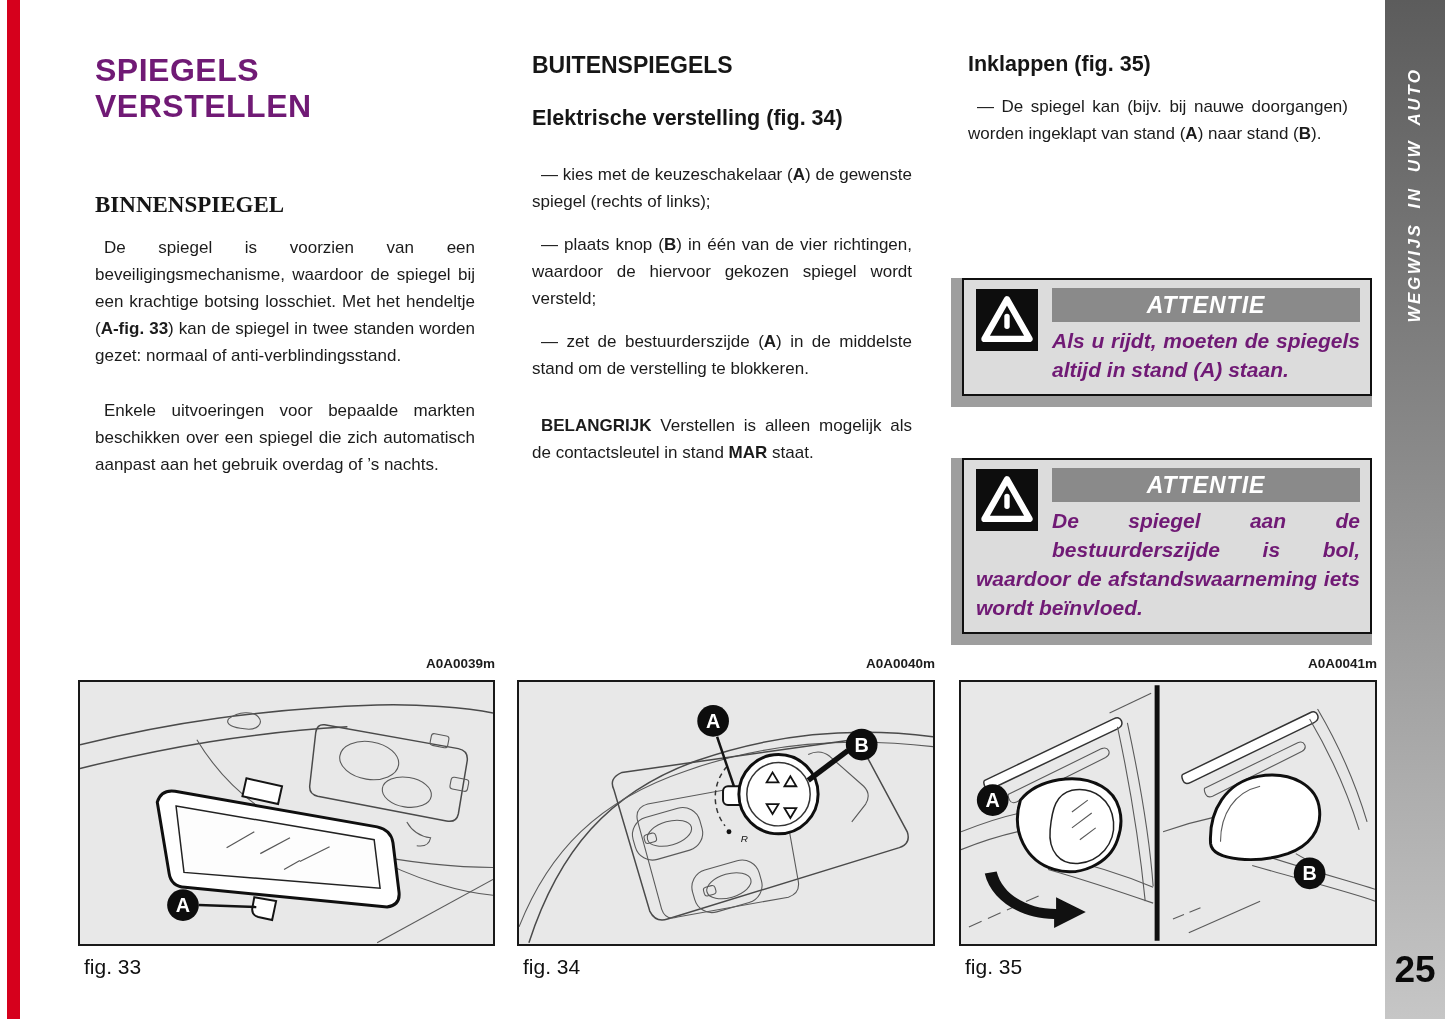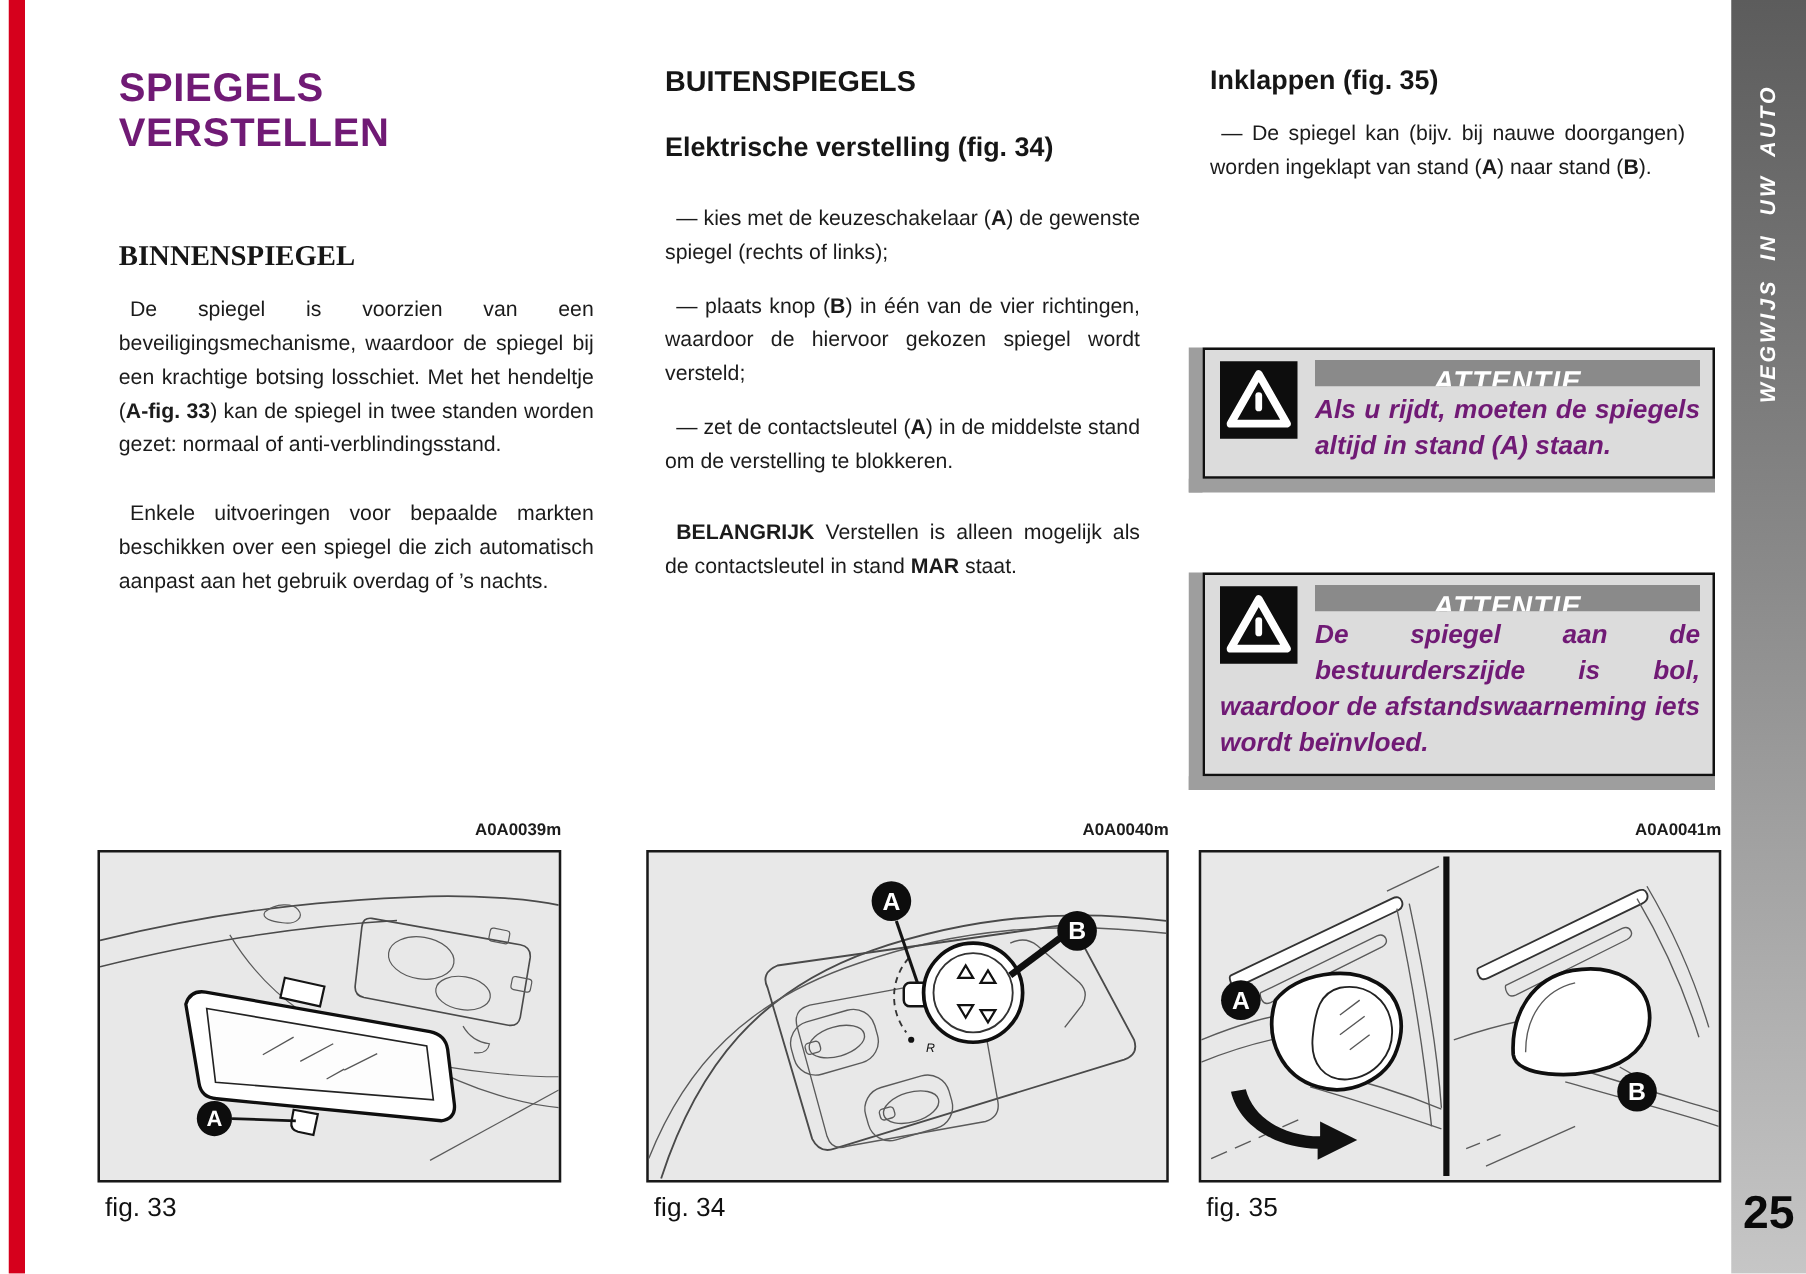--- a/index.html
+++ b/index.html
@@ -33,28 +33,28 @@
   p.body.tight{margin-top:30px;}
 
   
   .attn-wrap{position:absolute;left:951px;width:410px;
              border-left:11px solid #9e9e9e;border-bottom:11px solid #9e9e9e;}
   .attn1{top:278px;}
   .attn2{top:458px;}
   .attn{background:#dcdcdc;border:2px solid #101010;padding:8px 10px 10px 12px;overflow:hidden;}
   .attn-icon{float:left;width:62px;height:62px;background:#0d0d0d;margin:1px 14px 5px 0;
              display:flex;align-items:center;justify-content:center;}
-  .attn-header{overflow:hidden;background:#8a8a8a;height:21px;line-height:34px;text-align:center;
+  .attn-header{overflow:hidden;background:#8a8a8a;height:34px;line-height:34px;text-align:center;
                color:#ffffff;font-weight:bold;font-style:italic;font-size:23px;letter-spacing:1px;}
   .attn-text{margin:4px 0 0 0;font-weight:bold;font-style:italic;font-size:21px;line-height:29px;
              text-align:justify;color:#701a75;}
 
   
   .fig{position:absolute;top:656px;}
-  .fig1{left:78px;width:371px;}
+  .fig1{left:78px;width:417px;}
   .fig2{left:517px;width:418px;}
   .fig3{left:959px;width:418px;}
   .fig-code{height:18px;margin-bottom:6px;text-align:right;font-size:13.5px;font-weight:bold;color:#1c1c1c;}
   .fig-box{height:262px;border:2px solid #191919;background:#e8e8e8;box-sizing:content-box;}
   .fig-box svg{display:block;width:100%;height:100%;}
   .fig-caption{margin-top:9px;font-size:21px;color:#111111;padding-left:6px;}
 
   .thin{stroke:#4a4a4a;stroke-width:1.5;fill:none;}
   .hair{stroke:#5a5a5a;stroke-width:1.1;fill:none;}
   .bold-line{stroke:#0f0f0f;stroke-width:3;fill:#ffffff;}
@@ -74,21 +74,21 @@
     <h2 class="sect">BINNENSPIEGEL</h2>
     <p class="body"><span>De spiegel is voorzien van een beveiligingsmechanisme, waardoor de spiegel bij een krachtige botsing losschiet. Met het hendeltje (</span><b>A-fig. 33</b><span>) kan de spiegel in twee standen worden gezet: normaal of anti-verblindingsstand.</span></p>
     <p class="body gap"><span>Enkele uitvoeringen voor bepaalde markten beschikken over een spiegel die zich automatisch aanpast aan het gebruik overdag of ’s nachts.</span></p>
   </section>
 
   <section class="col col2">
     <h2 class="sect">BUITENSPIEGELS</h2>
     <h3 class="sub">Elektrische verstelling (fig. 34)</h3>
     <p class="body tight"><span>— kies met de keuzeschakelaar (</span><b>A</b><span>) de gewenste spiegel (rechts of links);</span></p>
     <p class="body"><span>— plaats knop (</span><b>B</b><span>) in één van de vier richtingen, waardoor de hiervoor gekozen spiegel wordt versteld;</span></p>
-    <p class="body"><span>— zet de contactsleutel (</span><b>A</b><span>) in de middelste stand om de verstelling te blokkeren.</span></p>
+    <p class="body"><span>— zet de bestuurderszijde (</span><b>A</b><span>) in de middelste stand om de verstelling te blokkeren.</span></p>
     <p class="body tight"><b>BELANGRIJK</b><span> Verstellen is alleen mogelijk als de contactsleutel in stand </span><b>MAR</b><span> staat.</span></p>
   </section>
 
   <section class="col col3">
     <h3 class="sub">Inklappen (fig. 35)</h3>
     <p class="body"><span>— De spiegel kan (bijv. bij nauwe doorgangen) worden ingeklapt van stand (</span><b>A</b><span>) naar stand (</span><b>B</b><span>).</span></p>
   </section>
 
   <div class="attn-wrap attn1">
     <div class="attn">

